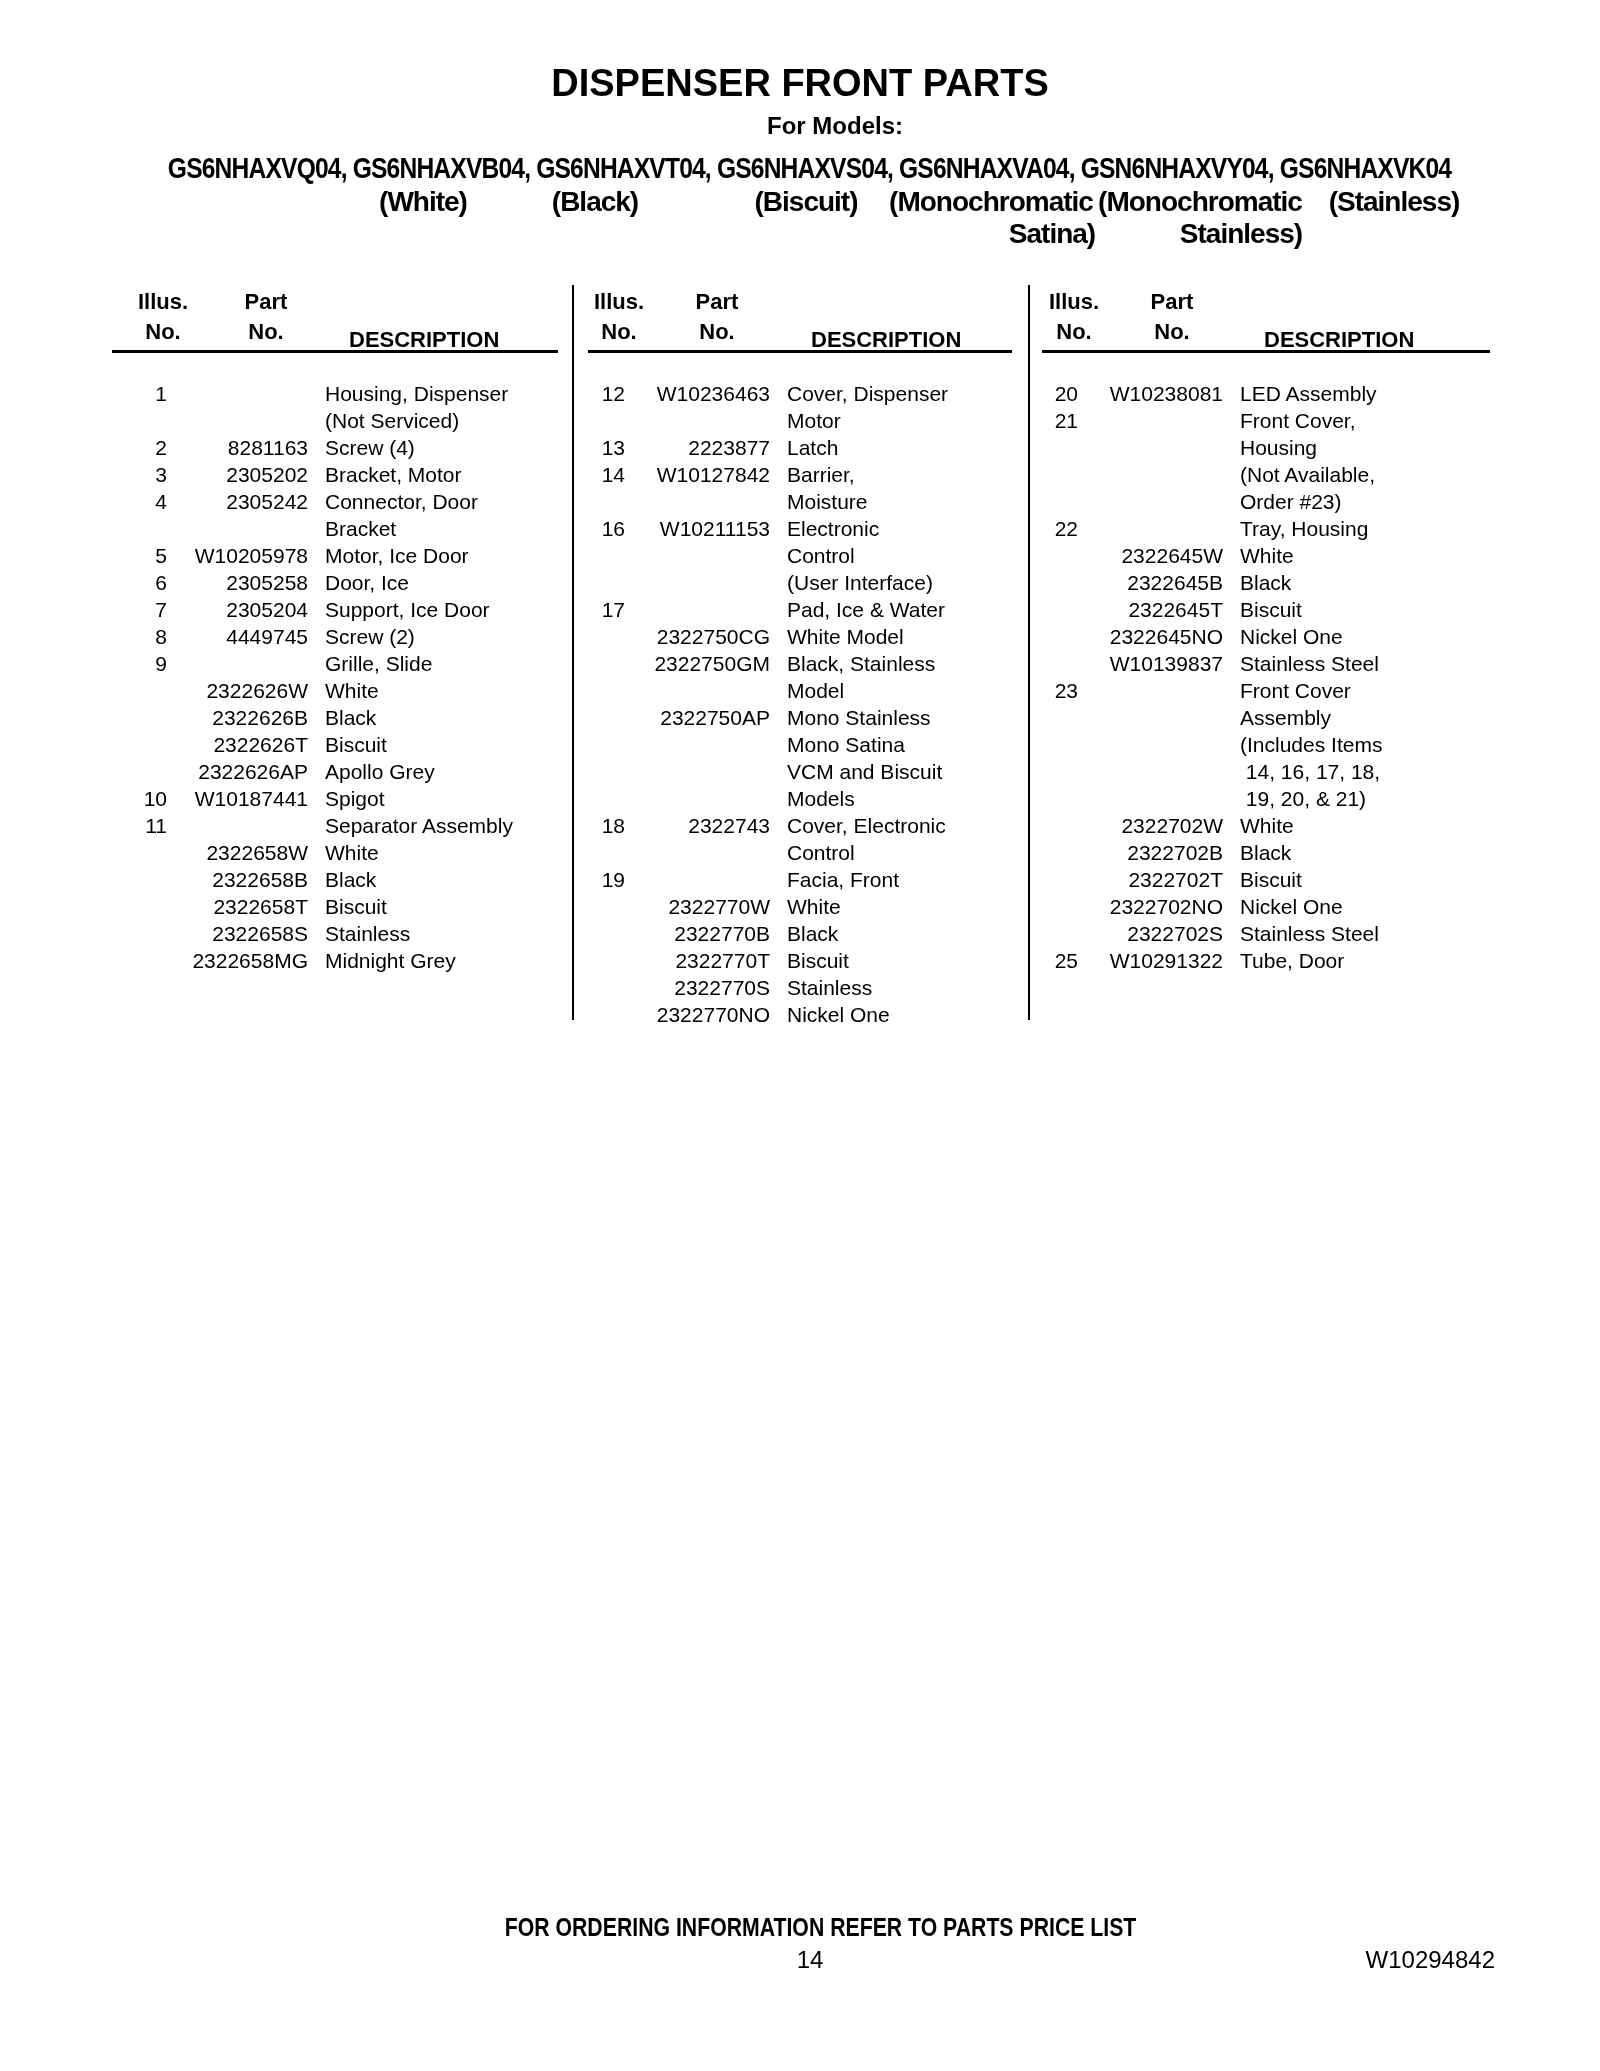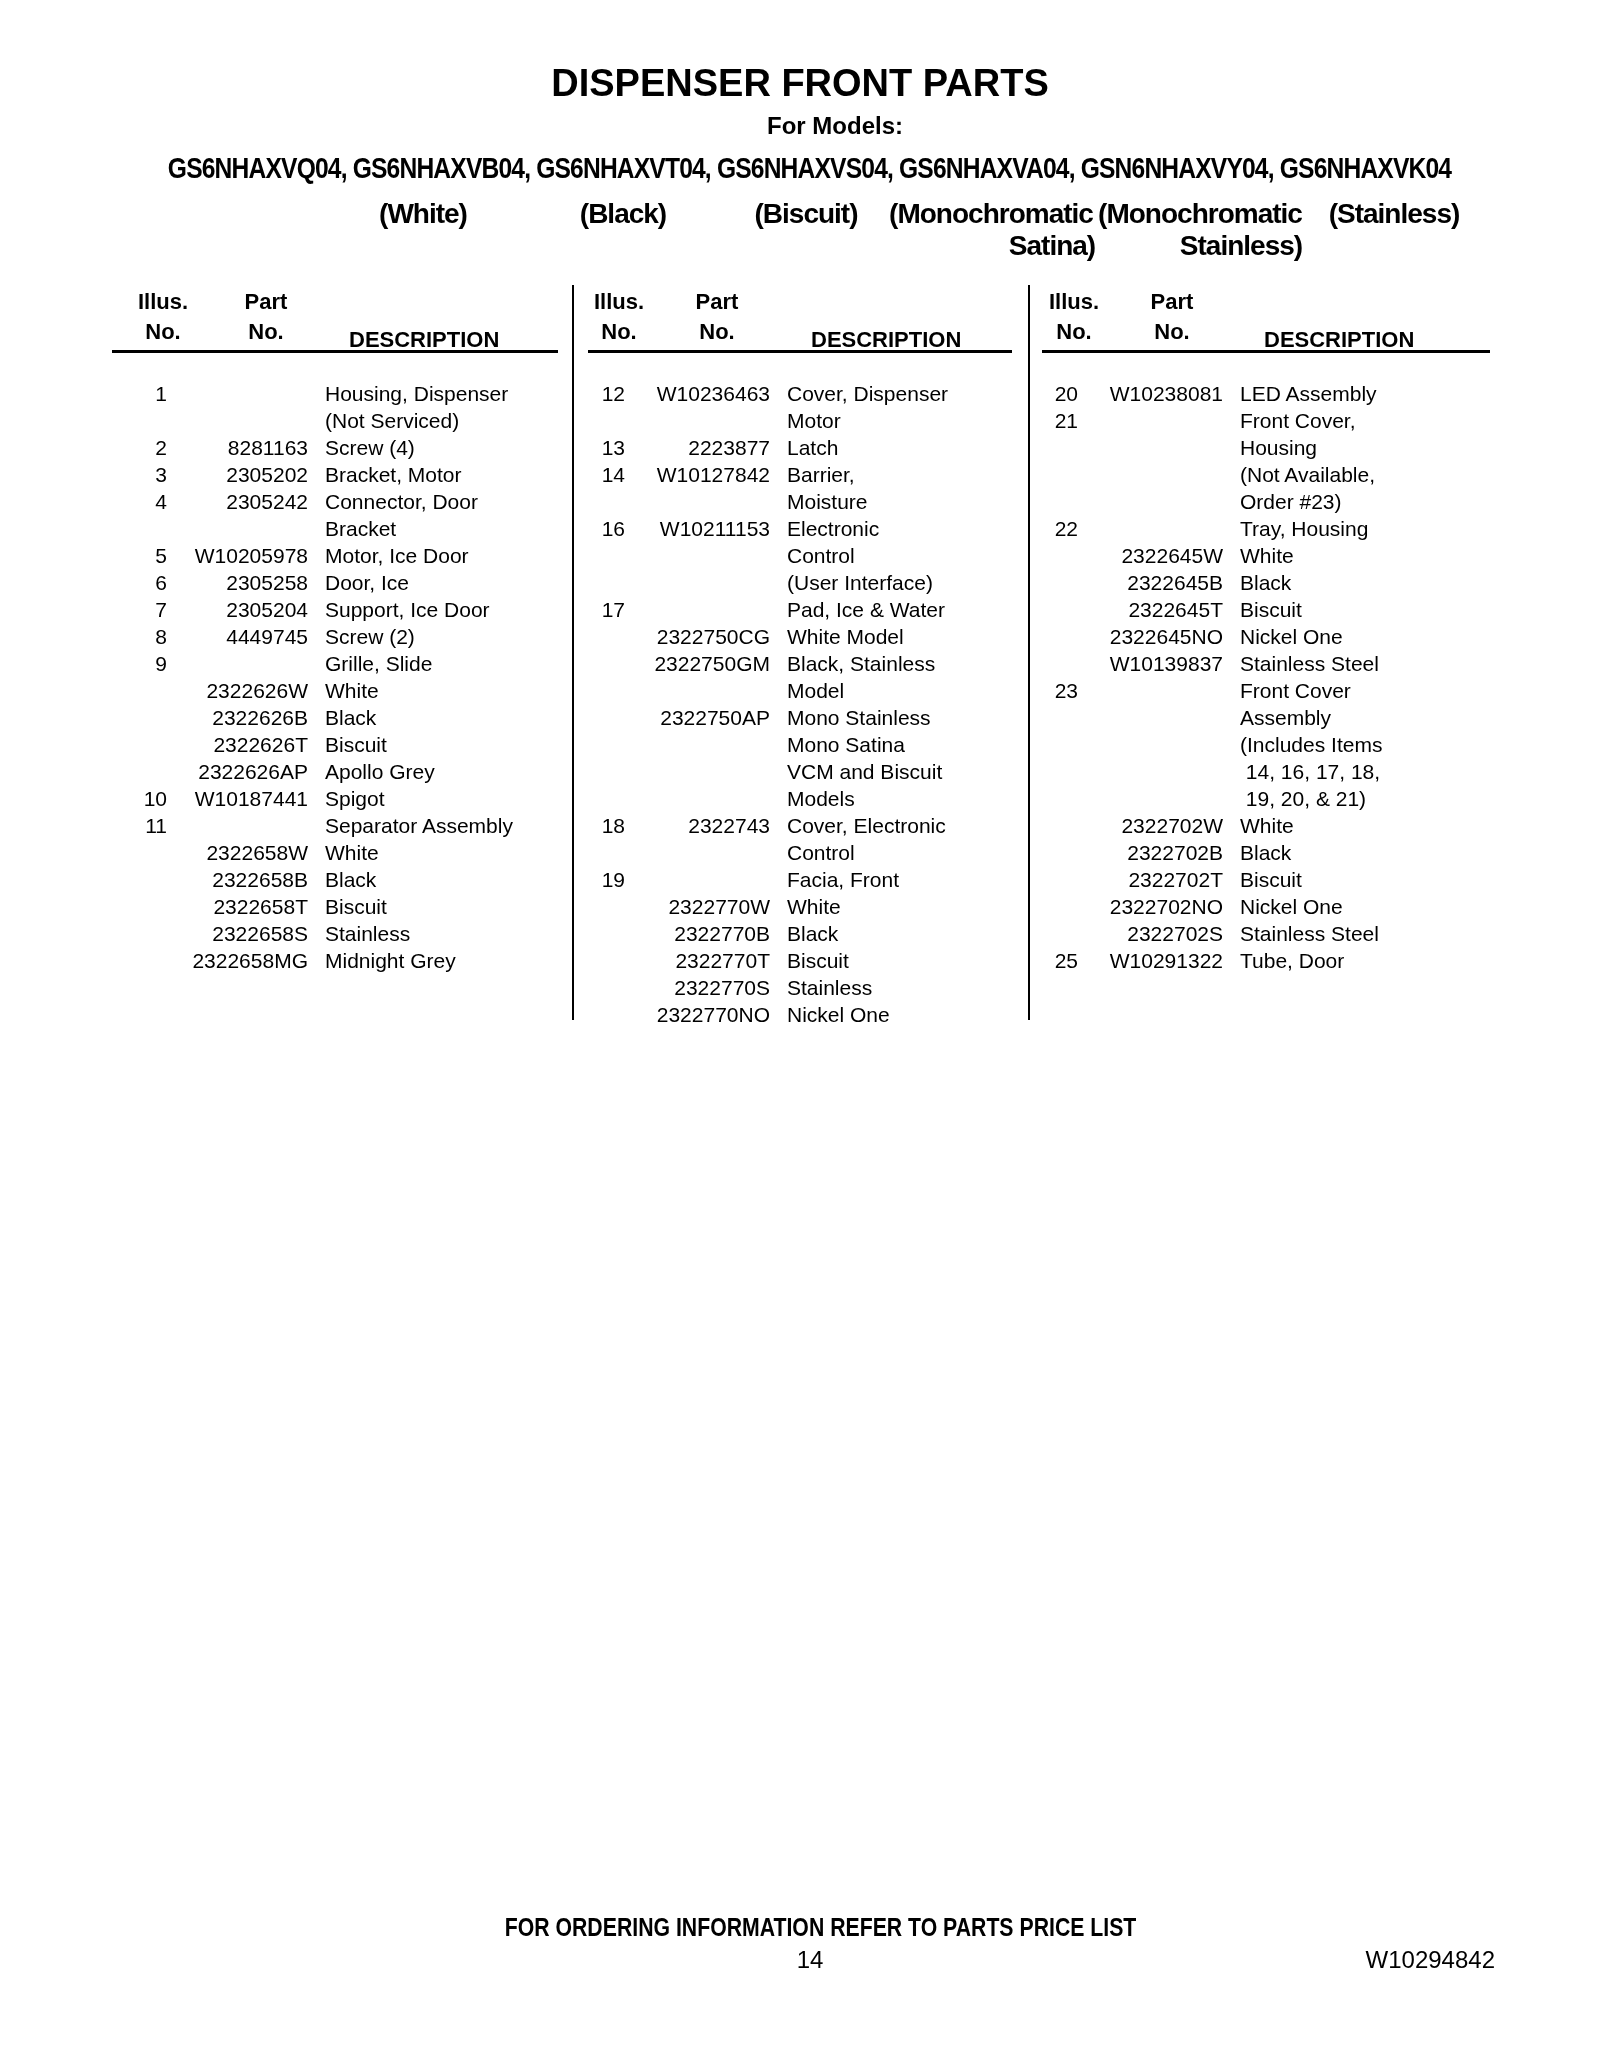--- a/index.html
+++ b/index.html
@@ -41,21 +41,20 @@
     transform: scaleX(0.82);
     transform-origin: center;
     white-space: nowrap;
   }
   .finish-label {
     position: absolute;
     transform: translateX(-50%);
     font-size: 28px; font-weight: bold;
     letter-spacing: -1px;
     white-space: nowrap;
-    margin-top: 12px;
   }
   .fl-line1 { top: 186px; }
   .fl-line2 { top: 218px; }
 
   
   .col {
     position: absolute;
     top: 285px;
     height: 735px;
   }
@@ -134,21 +133,21 @@
 </head>
 <body>
 
 <div class="abs page-title">DISPENSER FRONT PARTS</div>
 <div class="abs for-models">For Models:</div>
 <div class="abs models-wrap">
   <span class="inner">GS6NHAXVQ04, GS6NHAXVB04, GS6NHAXVT04, GS6NHAXVS04, GS6NHAXVA04, GSN6NHAXVY04, GS6NHAXVK04</span>
 </div>
 
 <span class="finish-label fl-line1" style="left:423px">(White)</span>
-<span class="finish-label fl-line1" style="left:623px">(Black)</span>
+<span class="finish-label fl-line1" style="left:595px">(Black)</span>
 <span class="finish-label fl-line1" style="left:806px">(Biscuit)</span>
 <span class="finish-label fl-line1" style="left:991px">(Monochromatic</span>
 <span class="finish-label fl-line1" style="left:1200px">(Monochromatic</span>
 <span class="finish-label fl-line1" style="left:1394px">(Stainless)</span>
 <span class="finish-label fl-line2" style="left:1052px">Satina)</span>
 <span class="finish-label fl-line2" style="left:1241px">Stainless)</span>
 
 <section class="col col1">
   <span class="h center h-illus1">Illus.</span>
   <span class="h center h-part1">Part</span>

